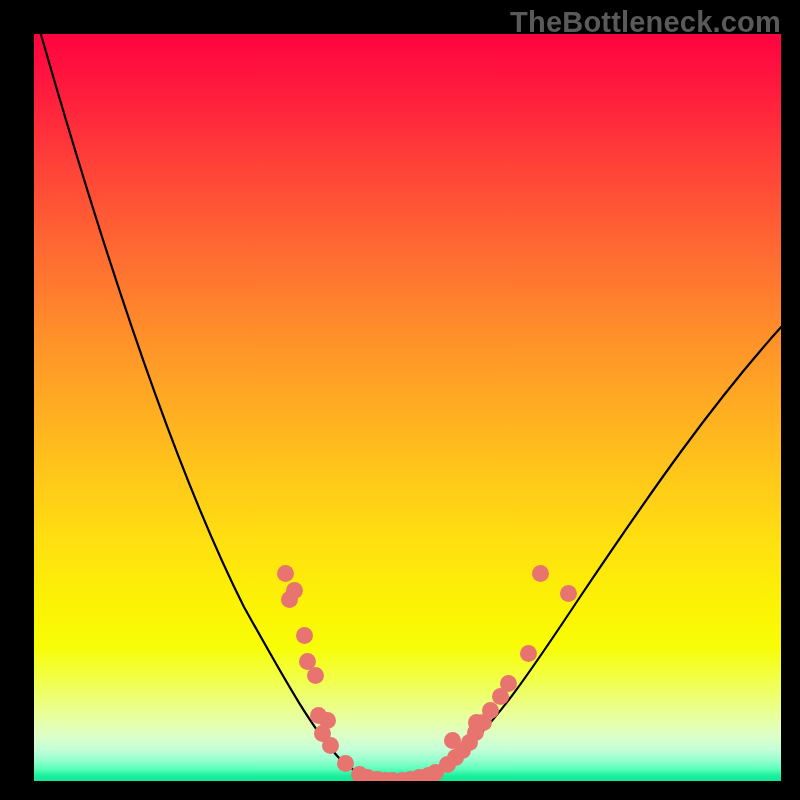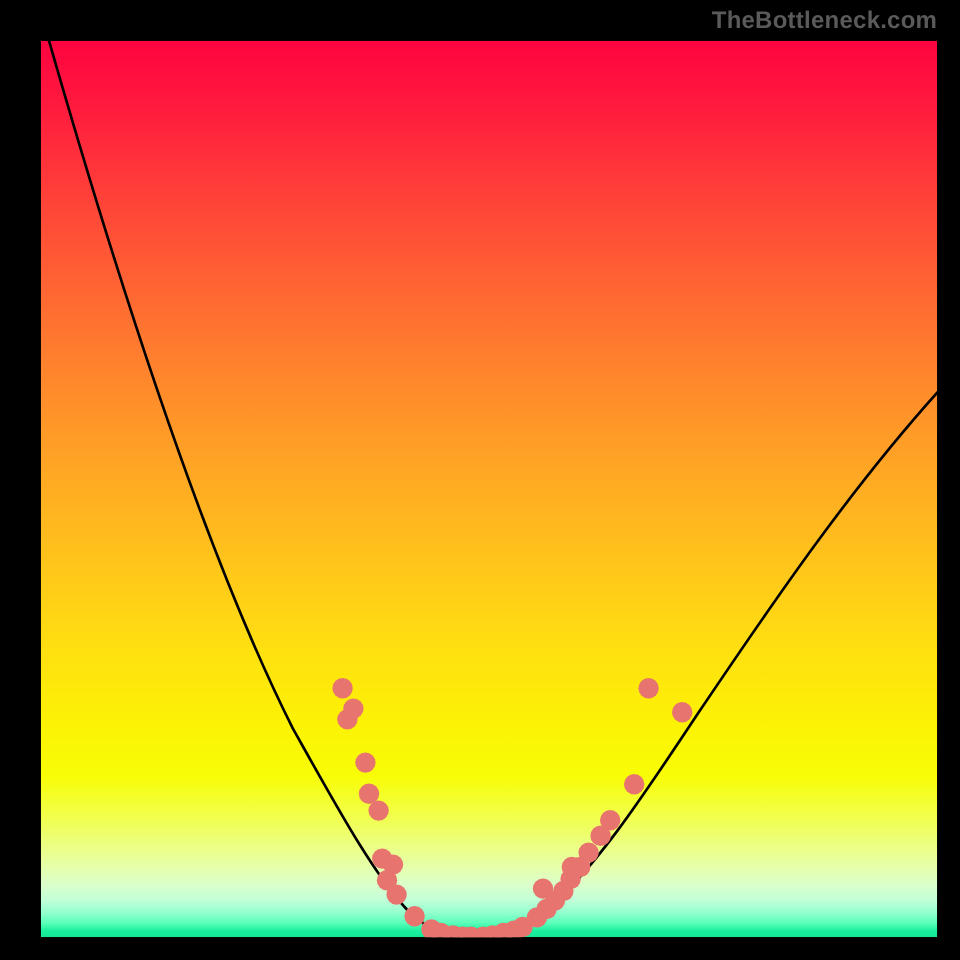--- a/index.html
+++ b/index.html
@@ -54,21 +54,21 @@
       #5bffba 98.4%,
       #1aef9d 99.3%,
       #14e897 100%
     );
   }
   .watermark {
     position: absolute;
     right: 19px;
     top: 6px;
     color: #5a5a5a;
-    font-size: 20px;
+    font-size: 29px;
     font-weight: 600;
     letter-spacing: 0.2px;
     user-select: none;
   }
   svg.curve {
     position: absolute;
     left: 0;
     top: 0;
   }
   .dot {

